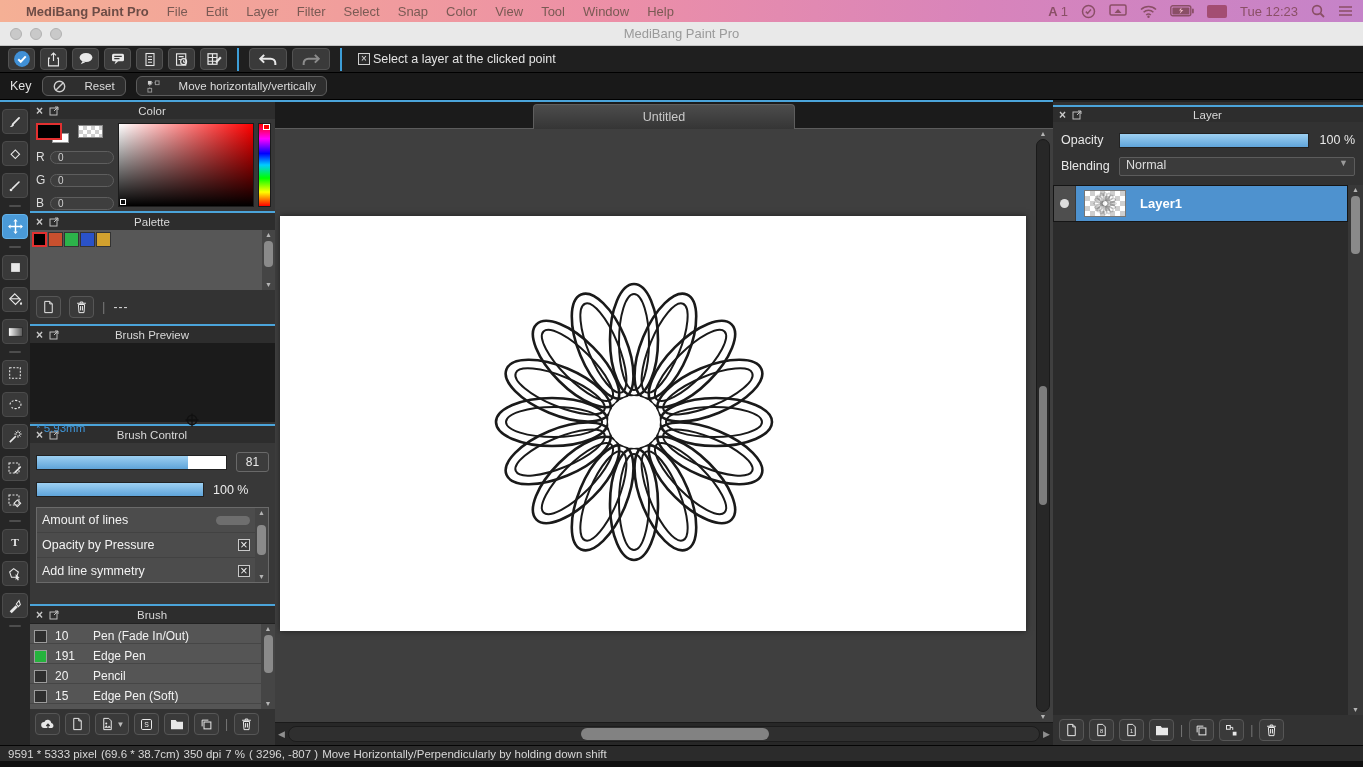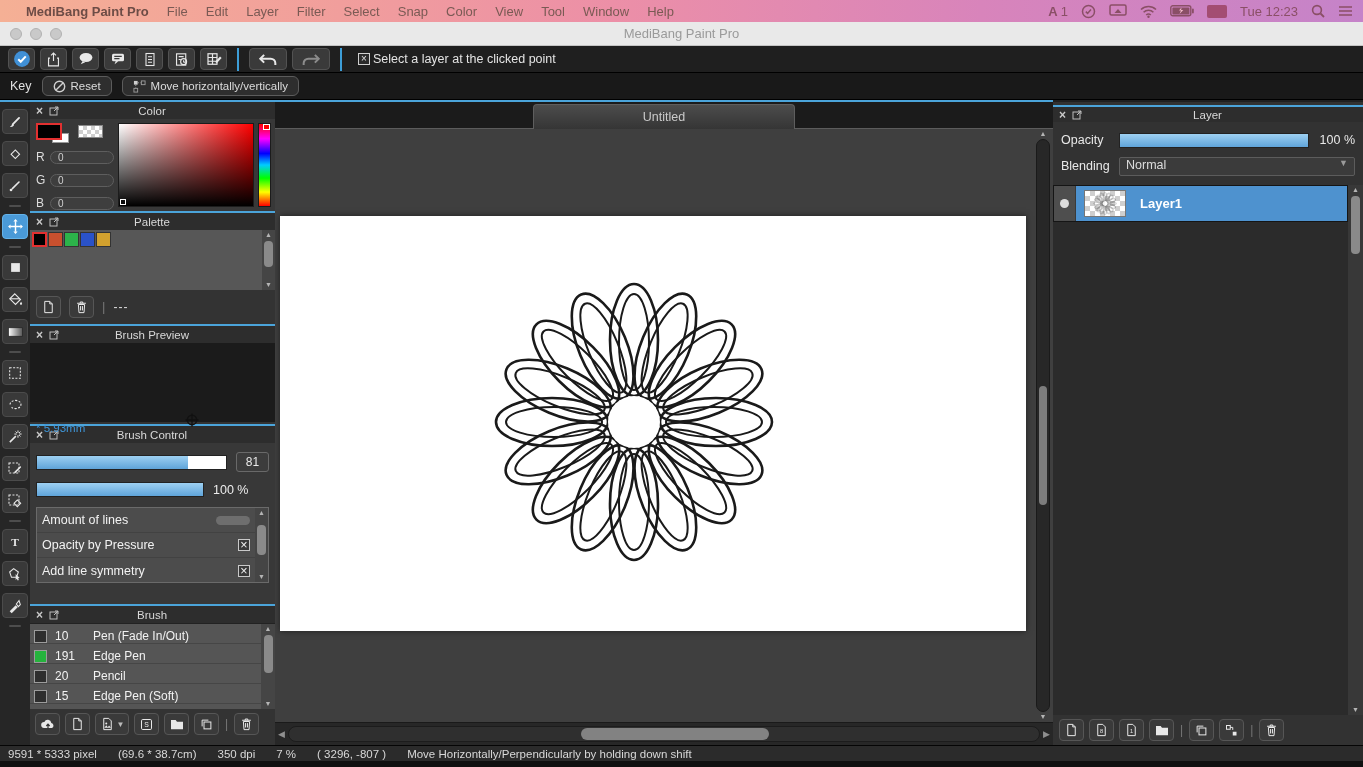--- a/index.html
+++ b/index.html
@@ -33,21 +33,21 @@
   .tbtn.wide { width:38px; }
   .tb-sep { width:2px; height:23px; background:#3d9ed8; margin:0 5px; }
   .tb-check { display:flex; align-items:center; gap:3px; margin-left:6px; }
   .cbx { width:12px; height:12px; border:1px solid #d0d0d0; color:#e0e0e0; font-size:10px; line-height:10px;
          text-align:center; background:#2a2a2a; }
   .tb-label { color:#e4e4e4; font-size:12.5px; }
 
   
   .keybar { height:27px; background:#191919; display:flex; align-items:center; padding:0 10px; gap:10px; border-bottom:1px solid #000;}
   .key-label { color:#e0e0e0; font-size:12.5px; }
-  .kbtn { height:20px; display:flex; align-items:center; gap:5px; padding:0 10px; background:#2e2e2e;
+  .kbtn { height:20px; display:flex; align-items:center; gap:19px; padding:0 10px; background:#2e2e2e;
           border:1px solid #5c5c5c; border-radius:6px; color:#dcdcdc; font-size:11.5px; }
 
   
   .main { display:flex; height:645px; }
 
   
   .toolstrip { width:30px; background:#262626; display:flex; flex-direction:column; align-items:center;
                padding-top:7px; gap:7px; border-top:2px solid #4ba4da; }
   .tool { width:26px; height:25px; background:#393939; border:1px solid #4b4b4b; border-radius:4px;
           display:flex; align-items:center; justify-content:center; flex:none; }
@@ -182,21 +182,21 @@
     background-image:conic-gradient(#cfcfcf 25%,#fff 0 50%,#cfcfcf 0 75%,#fff 0); background-size:10px 10px;
     display:flex; align-items:center; justify-content:center; overflow:hidden;}
   .lr-name { color:#fff; font-weight:bold; font-size:13px; margin-left:14px; }
   .ll-scroll { position:absolute; right:0; top:0; bottom:0; width:15px; background:#383838;
                display:flex; flex-direction:column; align-items:center; padding:1px 0;}
   .ll-thumb { width:9px; height:58px; background:#8a8a8a; border-radius:4px; }
   .lp-foot { height:30px; display:flex; align-items:center; gap:5px; padding:0 6px; flex:none; background:#323232;}
 
   
   .statusbar { height:16px; background:#2b2b2b; border-top:1px solid #050505; display:flex; align-items:center;
-               gap:21px; padding:0 8px; color:#d8d8d8; font-size:11.5px; }
+               gap:4px; padding:0 8px; color:#d8d8d8; font-size:11.5px; }
   .sliver { height:6px; background:#101010; }
 
   svg { display:block; }
   .ic { stroke:#e8e8e8; fill:none; stroke-width:1.6; }
   .icf { fill:#e8e8e8; stroke:none; }
 </style>
 </head>
 <body>
 
 <svg width="0" height="0" style="position:absolute">

